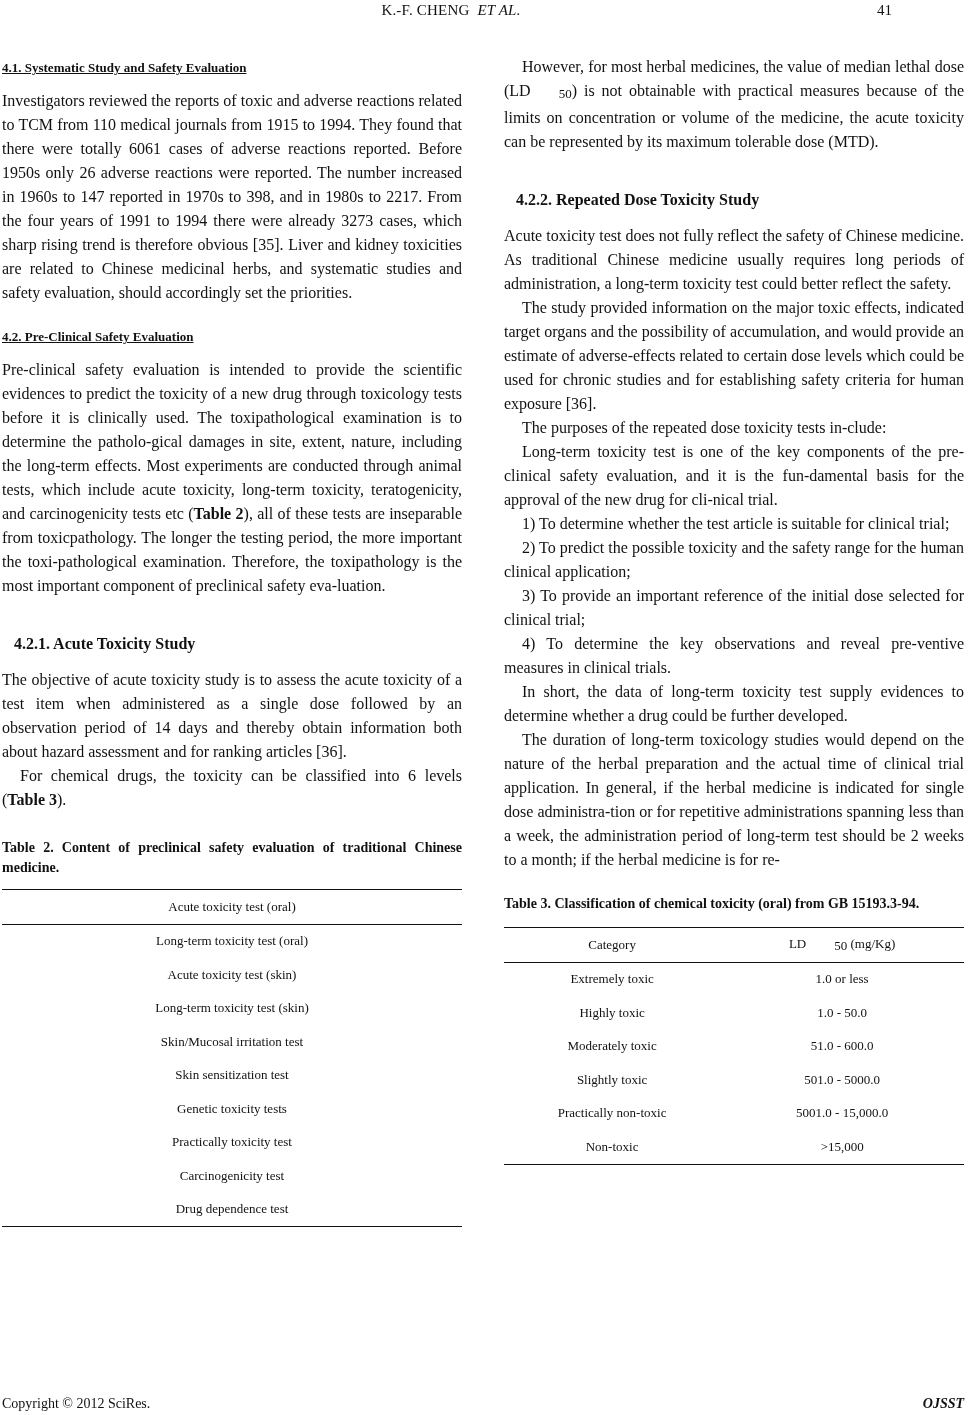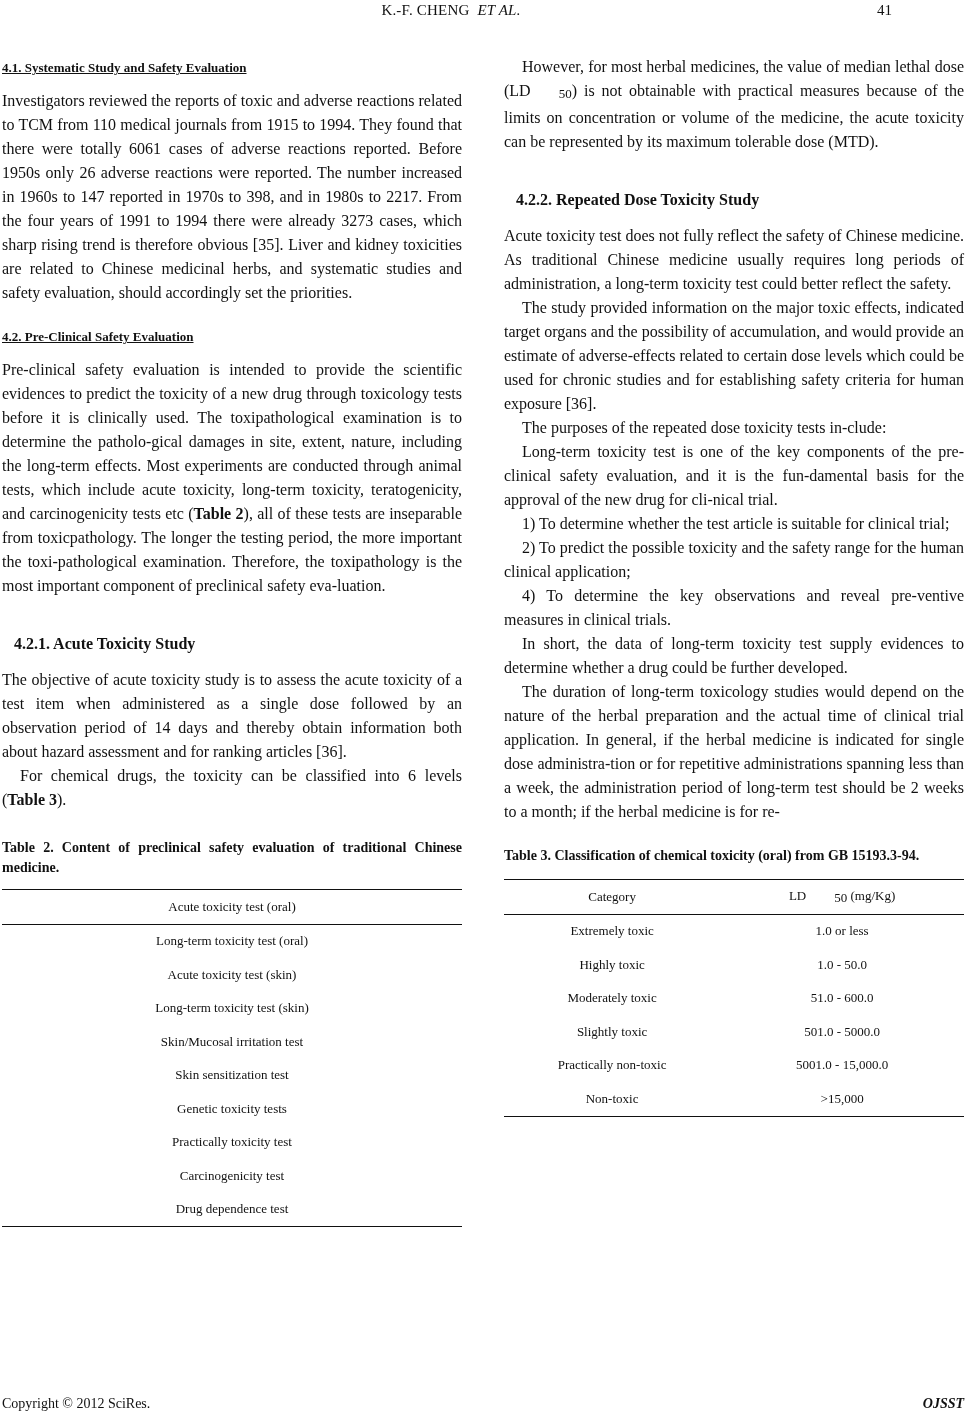--- a/index.html
+++ b/index.html
@@ -93,20 +93,21 @@
 <div class="col right">
   <p class="indent"><span>However, for most herbal medicines, the value of median lethal dose (LD</span><sub>50</sub><span>) is not obtainable with practical measures because of the limits on concentration or volume of the medicine, the acute toxicity can be represented by its maximum tolerable dose (MTD).</span></p>
   <div class="gap-h3"></div>
   <h3>4.2.2. Repeated Dose Toxicity Study</h3>
   <p>Acute toxicity test does not fully reflect the safety of Chinese medicine. As traditional Chinese medicine usually requires long periods of administration, a long-term toxicity test could better reflect the safety.</p>
   <p class="indent">The study provided information on the major toxic effects, indicated target organs and the possibility of accumulation, and would provide an estimate of adverse-effects related to certain dose levels which could be used for chronic studies and for establishing safety criteria for human exposure [36].</p>
   <p class="indent">The purposes of the repeated dose toxicity tests in-clude:</p>
   <p class="indent">Long-term toxicity test is one of the key components of the pre-clinical safety evaluation, and it is the fun-damental basis for the approval of the new drug for cli-nical trial.</p>
   <p class="indent">1) To determine whether the test article is suitable for clinical trial;</p>
   <p class="indent">2) To predict the possible toxicity and the safety range for the human clinical application;</p>
+  <p class="indent">3) To provide an important reference of the initial dose selected for clinical trial;</p>
   <p class="indent">4) To determine the key observations and reveal pre-ventive measures in clinical trials.</p>
   <p class="indent">In short, the data of long-term toxicity test supply evidences to determine whether a drug could be further developed.</p>
   <p class="indent">The duration of long-term toxicology studies would depend on the nature of the herbal preparation and the actual time of clinical trial application. In general, if the herbal medicine is indicated for single dose administra-tion or for repetitive administrations spanning less than a week, the administration period of long-term test should be 2 weeks to a month; if the herbal medicine is for re-</p>
   <div style="height:22px"></div>
   <div class="caption">Table 3. Classification of chemical toxicity (oral) from GB 15193.3-94.</div>
   <div style="height:13px"></div>
   <table class="t3">
     <thead>
       <tr>
         <th style="width:47%">Category</th>

